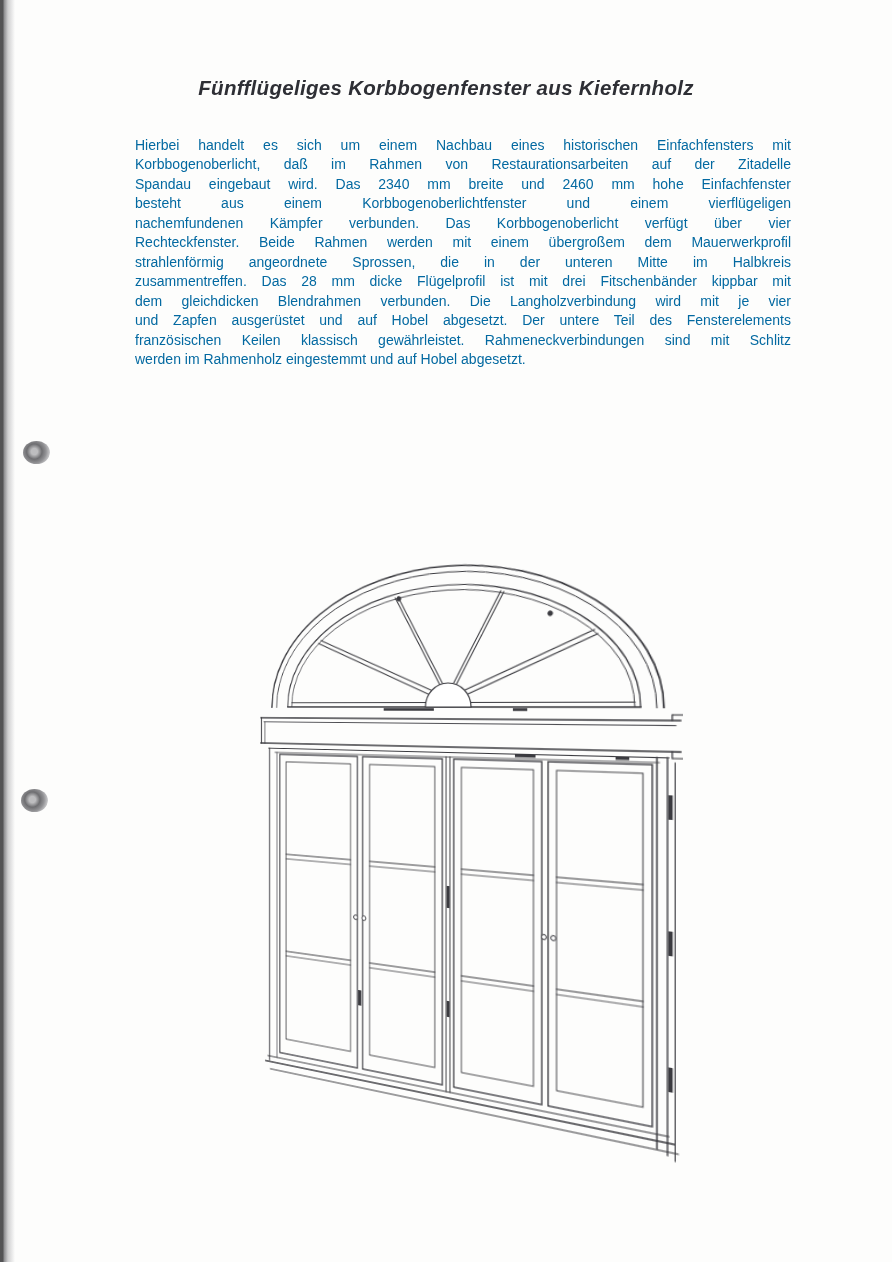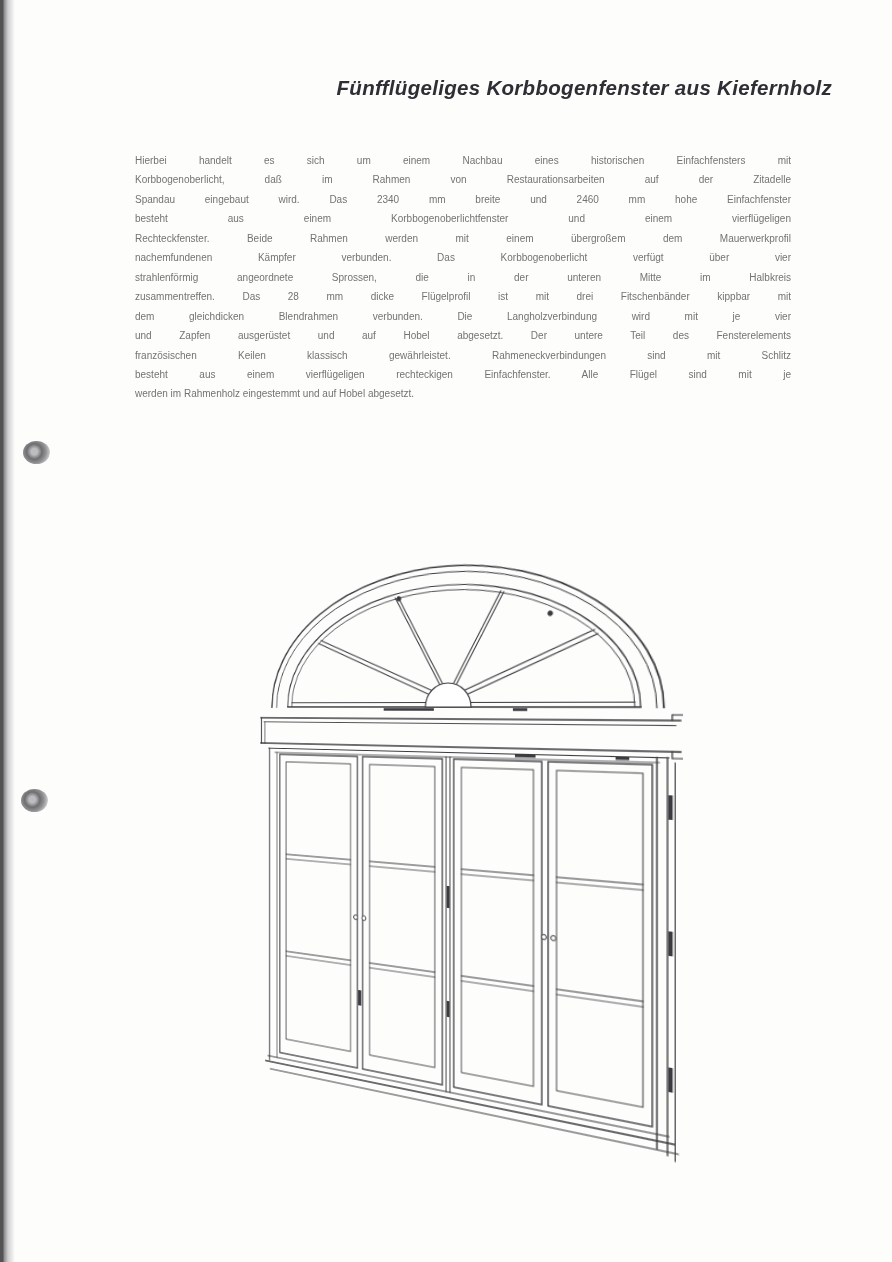--- a/index.html
+++ b/index.html
@@ -21,29 +21,29 @@
   .punch-hole{
     position:absolute;width:27px;height:23px;border-radius:50%;
     background:radial-gradient(circle at 42% 46%, #bdbdbf 0 16%, #6e6e71 38%, #929295 58%, #c6c6c8 76%, rgba(255,255,255,0) 80%);
     filter:blur(.4px);
   }
   .punch-hole.h1{left:23px;top:441px;}
   .punch-hole.h2{left:21px;top:789px;}
 
   .doc-title{
     position:absolute;top:76px;left:60px;right:60px;
-    text-align:right;
+    text-align:center;
     font-style:italic;font-weight:700;font-size:20.5px;
     letter-spacing:.3px;
     color:#2e2f35;
   }
   .doc-body{
-    position:absolute;top:151px;left:135px;width:656px;
-    font-size:10px;line-height:19.45px;
-    color:#737373;
+    position:absolute;top:136px;left:135px;width:656px;
+    font-size:14px;line-height:19.45px;
+    color:#0369a1;
   }
   .doc-body .line{
     text-align:justify;
     text-align-last:justify;
     white-space:normal;
   }
   .doc-body .line:last-child{text-align-last:left;}
 
   
   #fig{
@@ -59,28 +59,27 @@
 <div class="punch-hole h1"></div>
 <div class="punch-hole h2"></div>
 
 <div class="doc-title">Fünfflügeliges Korbbogenfenster aus Kiefernholz</div>
 
 <div class="doc-body">
     <div class="line">Hierbei handelt es sich um einem Nachbau eines historischen Einfachfensters mit</div>
     <div class="line">Korbbogenoberlicht, daß im Rahmen von Restaurationsarbeiten auf der Zitadelle</div>
     <div class="line">Spandau eingebaut wird. Das 2340 mm breite und 2460 mm hohe Einfachfenster</div>
     <div class="line">besteht aus einem Korbbogenoberlichtfenster und einem vierflügeligen</div>
+    <div class="line">nachemfundenen Kämpfer verbunden. Das Korbbogenoberlicht verfügt über vier</div>
     <div class="line">Rechteckfenster. Beide Rahmen werden mit einem übergroßem dem Mauerwerkprofil</div>
-    <div class="line">nachemfundenen Kämpfer verbunden. Das Korbbogenoberlicht verfügt über vier</div>
     <div class="line">strahlenförmig angeordnete Sprossen, die in der unteren Mitte im Halbkreis</div>
     <div class="line">zusammentreffen. Das 28 mm dicke Flügelprofil ist mit drei Fitschenbänder kippbar mit</div>
     <div class="line">dem gleichdicken Blendrahmen verbunden. Die Langholzverbindung wird mit je vier</div>
     <div class="line">und Zapfen ausgerüstet und auf Hobel abgesetzt. Der untere Teil des Fensterelements</div>
     <div class="line">französischen Keilen klassisch gewährleistet. Rahmeneckverbindungen sind mit Schlitz</div>
-    <div class="line">besteht aus einem vierflügeligen rechteckigen Einfachfenster. Alle Flügel sind mit je</div>
     <div class="line">werden im Rahmenholz eingestemmt und auf Hobel abgesetzt.</div>
   </div>
 
 <svg id="fig" viewBox="0 0 440 600" aria-hidden="true">
     <path d="M 16 152 A 204 142 0 0 1 424 152" stroke="#3a3a3f" stroke-width="1.6" fill="none"></path>
     <path d="M 22 152 A 198 136 0 0 1 418 152" stroke="#3a3a3f" stroke-width="1" fill="none"></path>
     <path d="M 36 151 A 184 122 0 0 1 404 151" stroke="#3a3a3f" stroke-width="1.2" fill="none"></path>
     <path d="M 41 151 A 179 117 0 0 1 399 151" stroke="#3a3a3f" stroke-width="0.9" fill="none"></path>
     <line x1="41" y1="146.5" x2="399" y2="146.5" stroke="#3a3a3f" stroke-width="1" stroke-linecap="square"></line>
     <line x1="36" y1="151" x2="404" y2="151" stroke="#3a3a3f" stroke-width="1.6" stroke-linecap="square"></line>

